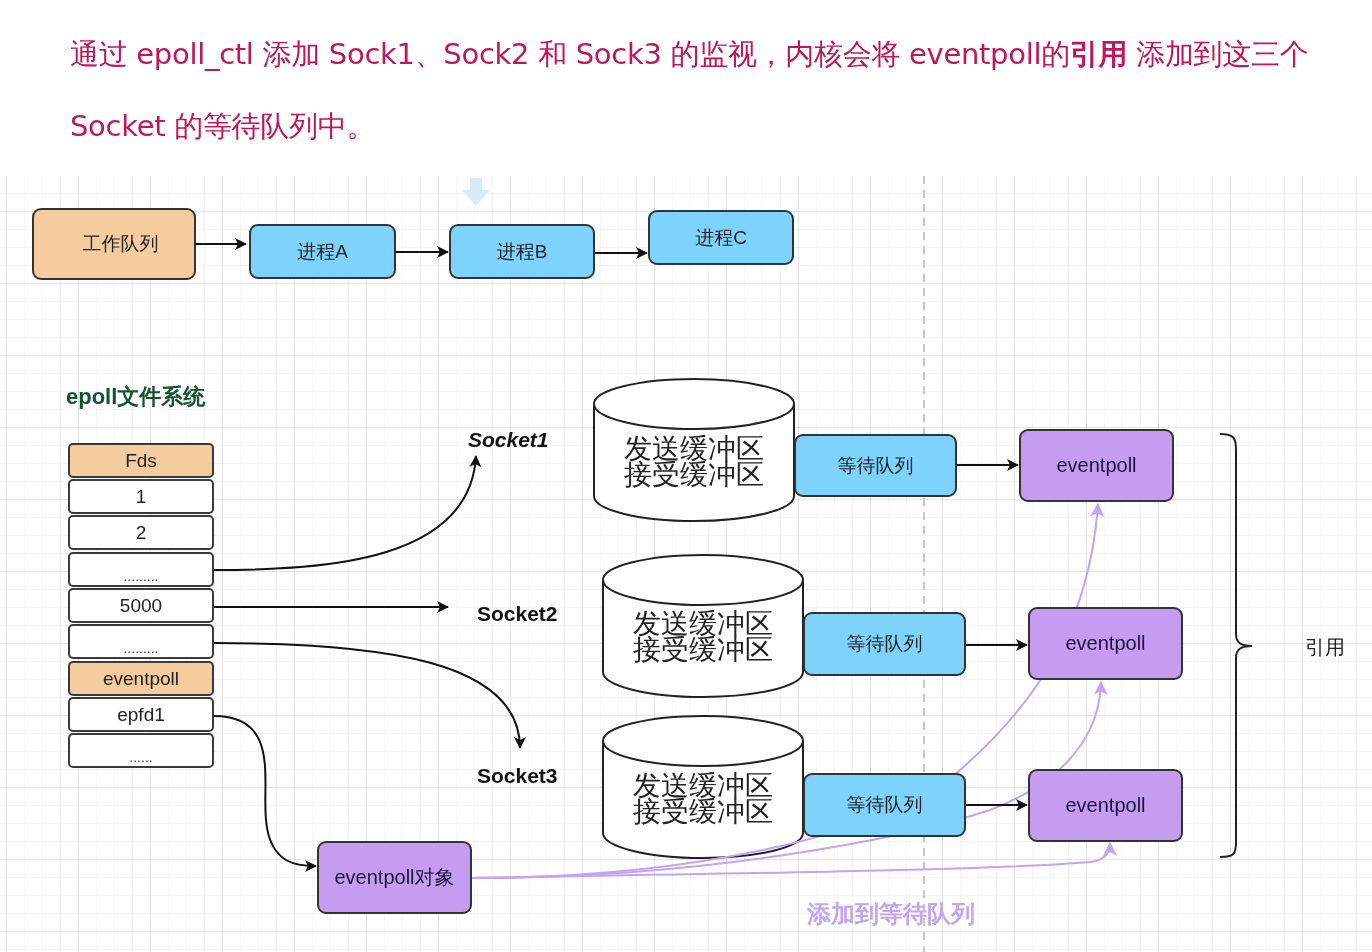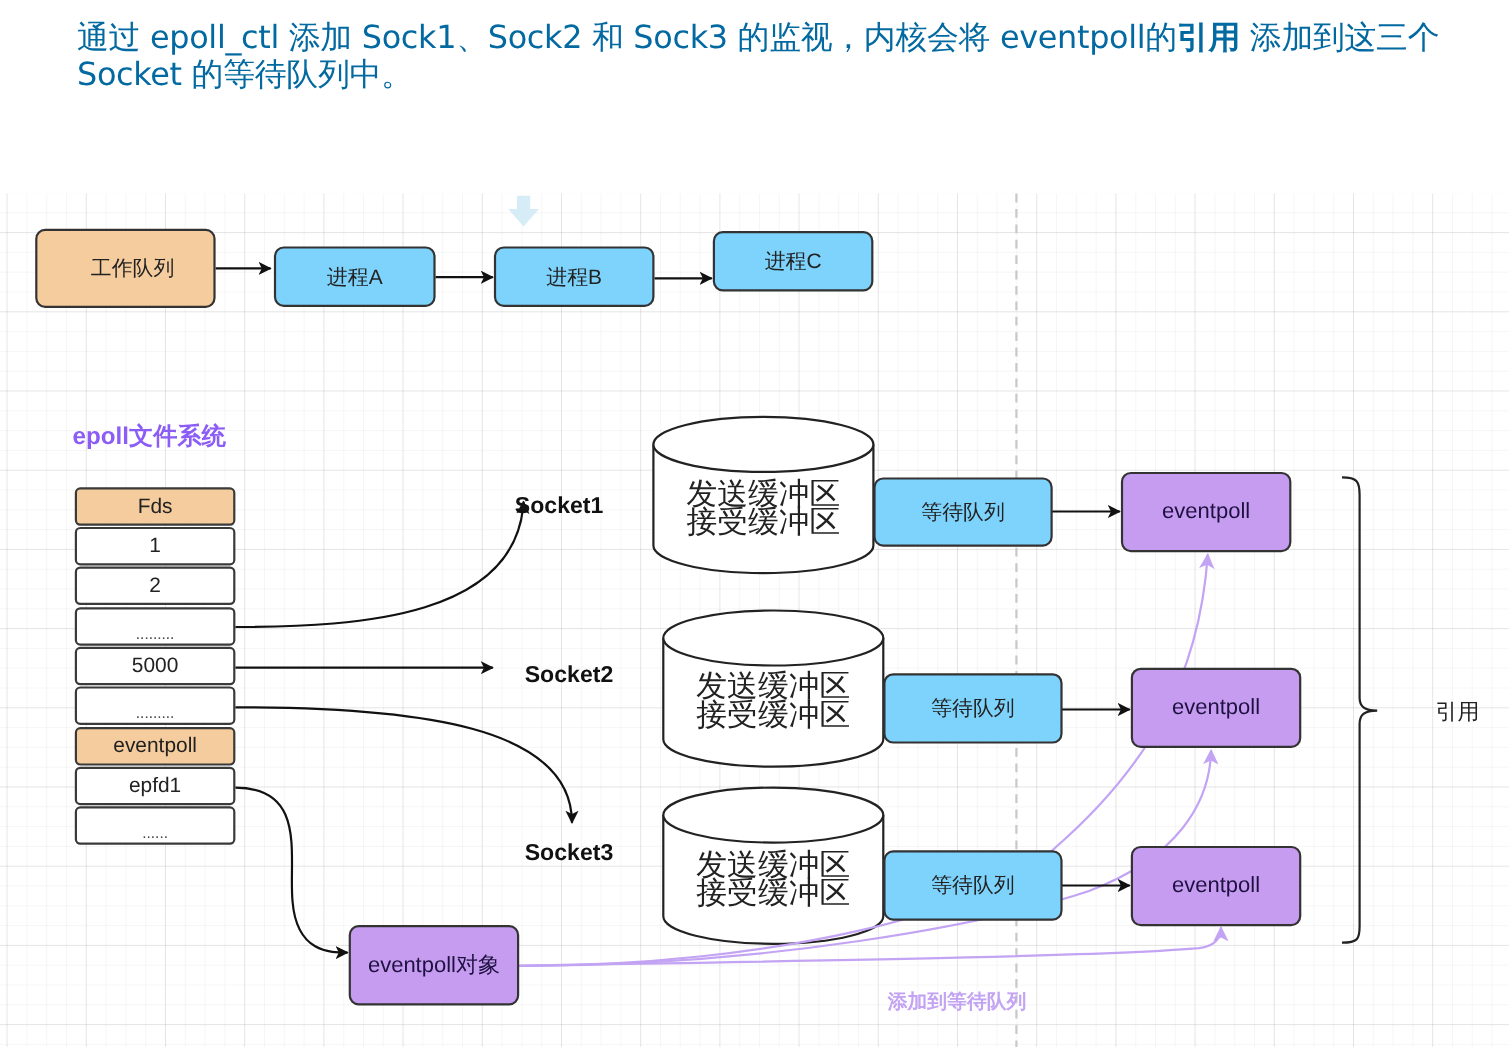--- a/index.html
+++ b/index.html
@@ -1,19 +1,19 @@
 <!DOCTYPE html>
 <html><head>
 <meta charset="utf-8">
 <style>
   html, body { margin: 0; padding: 0; background: #ffffff; }
   body { width: 1372px; height: 952px; position: relative; overflow: hidden;
          font-family: "DejaVu Sans", "Liberation Sans", sans-serif; color: #222; }
   .para { position: absolute; left: 70px; top: 18px; width: 1260px;
-          font-size: 29px; line-height: 33px; color: #0369a1; letter-spacing: -0.3px; }
+          font-size: 29px; line-height: 72px; color: #be185d; letter-spacing: -0.3px; }
   .para b { font-weight: bold; }
   .canvas { position: absolute; left: 0; top: 176px; width: 1372px; height: 776px;
     background-color: #ffffff;
     background-image:
       linear-gradient(to right, rgba(0,0,0,0.07) 1px, transparent 1px),
       linear-gradient(to bottom, rgba(0,0,0,0.07) 1px, transparent 1px),
       linear-gradient(to right, rgba(0,0,0,0.035) 1px, transparent 1px),
       linear-gradient(to bottom, rgba(0,0,0,0.035) 1px, transparent 1px);
     background-size: 72px 72px, 72px 72px, 18px 18px, 18px 18px;
     background-position: 6px 107px, 6px 107px, 6px 107px, 6px 107px; }
@@ -27,23 +27,23 @@
   .cell { position: absolute; left: 68px; width: 146px; height: 35px; box-sizing: border-box;
           border: 2px solid #3a3a3a; border-radius: 5px; display: flex; align-items: center;
           justify-content: center; font-size: 19px; color: #222; background: #fff;
           font-family: "Liberation Sans", sans-serif; text-align: right; }
   .cell.orange { background: #f5cc9d; }
   .cell .dots { font-size: 14px; letter-spacing: 0px; color: #444; position: relative; top: 6px; }
   .lbl { position: absolute; font-family: "Liberation Sans", sans-serif; }
   .sock { font-weight: bold; font-size: 21px; color: #111; }
   .cyl-text { position: absolute; text-align: center; font-size: 28px; line-height: 26px;
               color: #222; width: 200px; font-family: "Liberation Sans", sans-serif; }
-  .title-bold { font-weight: bold; font-size: 22px; color: #8b5cf6; }
+  .title-bold { font-weight: bold; font-size: 22px; color: #14532d; }
   .ref { font-size: 20px; color: #222; }
-  .addq { font-size: 18px; color: #c3a3f3; font-weight: bold; }
+  .addq { font-size: 24px; color: #c3a3f3; font-weight: bold; }
 </style>
 </head>
 <body>
 
 <div class="para"><span>通过 epoll_ctl 添加 Sock1、Sock2 和 Sock3 的监视，内核会将 eventpoll的</span><b>引用</b><span> 添加到这三个 Socket 的等待队列中。</span></div>
 
 <div class="canvas"></div>
 
 <svg class="diag" width="1372" height="952">
   <defs>
@@ -130,21 +130,21 @@
 <div class="cell orange" style="top:661px;">
     <span>eventpoll</span>
   </div>
 <div class="cell" style="top:697px;">
     <span>epfd1</span>
   </div>
 <div class="cell" style="top:733px;">
     <span class="dots">......</span>
   </div>
 
-<div class="lbl sock" style="left:468px;top:448px;">Socket1</div>
+<div class="lbl sock" style="left:468px;top:428px;font-style:italic;">Socket1</div>
 <div class="lbl sock" style="left:477px;top:602px;">Socket2</div>
 <div class="lbl sock" style="left:477px;top:764px;">Socket3</div>
 
 <div class="cyl-text" style="left:594px;top:436px;">
   <div>发送缓冲区</div>
   <div>接受缓冲区</div>
 </div>
 <div class="cyl-text" style="left:603px;top:611px;">
   <div>发送缓冲区</div>
   <div>接受缓冲区</div>

